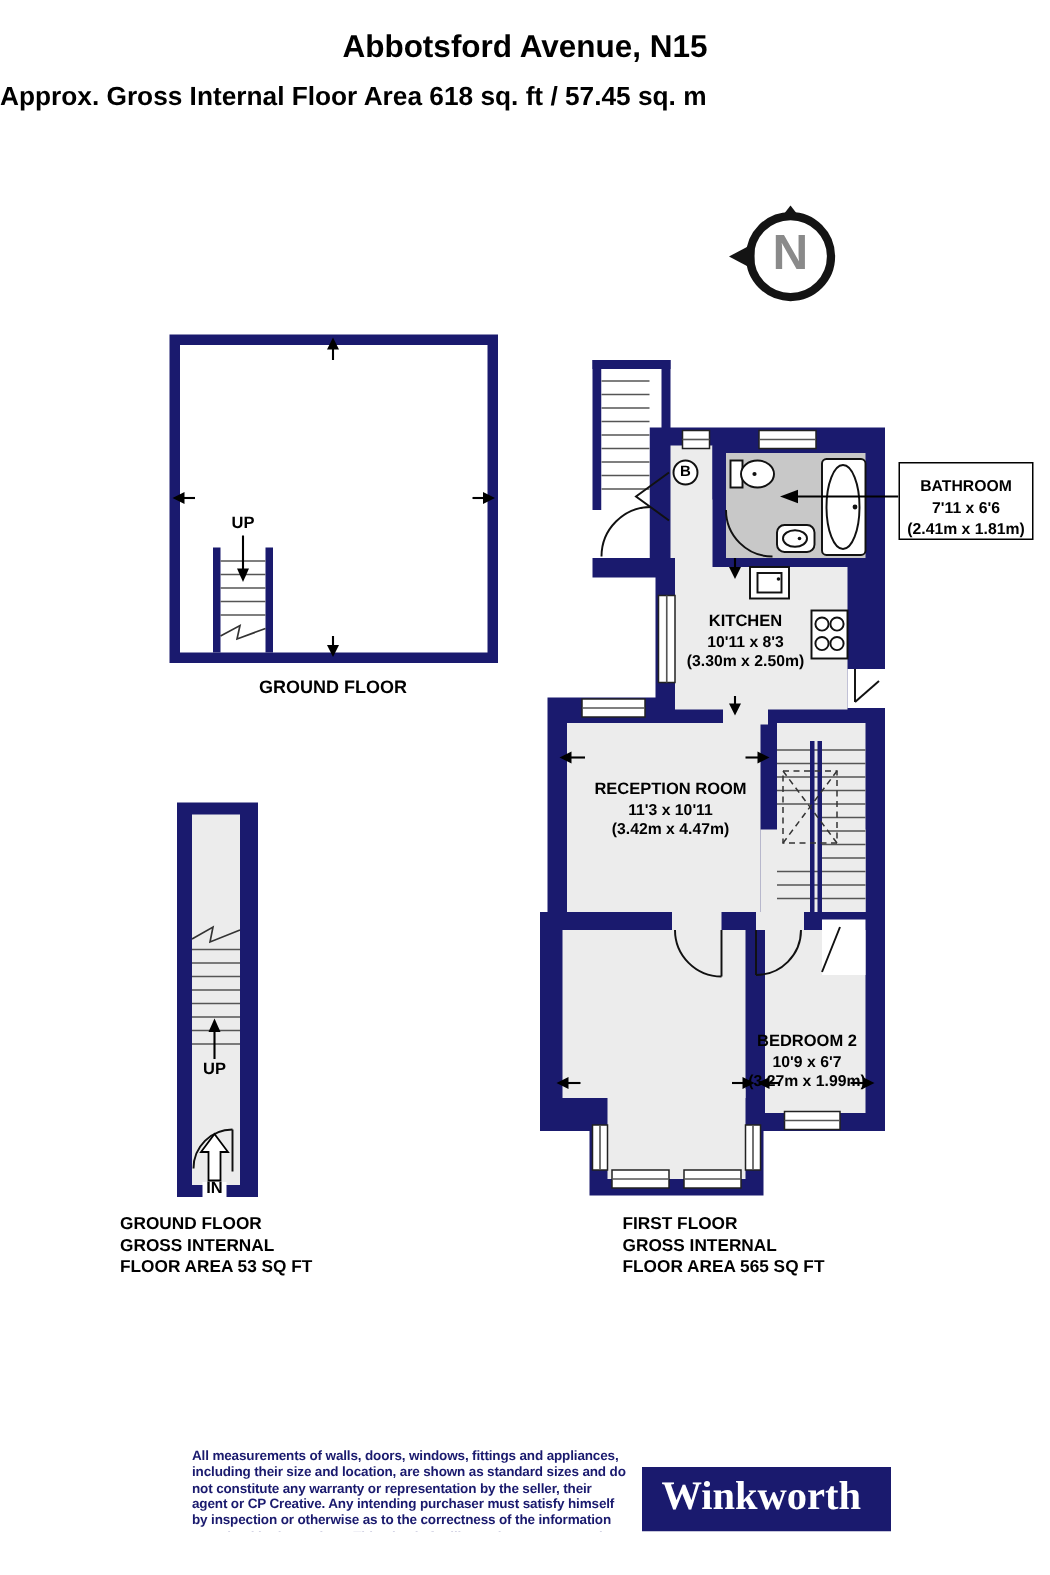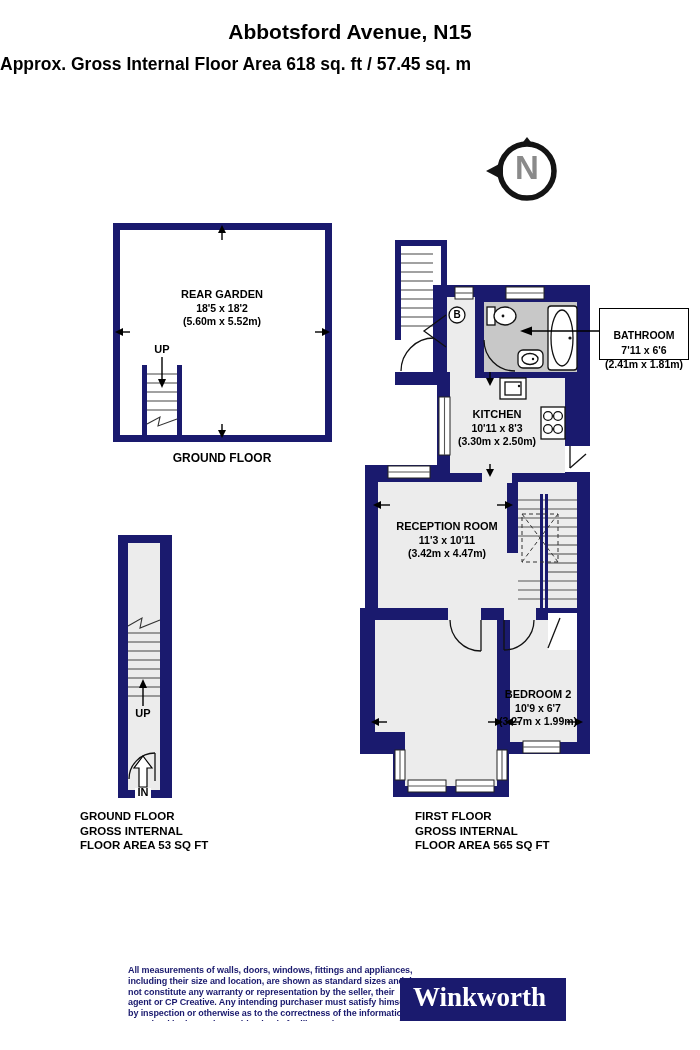--- a/index.html
+++ b/index.html
@@ -20,29 +20,29 @@
   .title{left:0;top:20px;width:700px;text-align:center;font-size:21px;font-weight:bold;}
   .subtitle{left:0;top:54px;width:700px;text-align:left;font-size:17.5px;font-weight:bold;}
   .room-label{text-align:center;font-weight:bold;line-height:13.5px;}
   .room-label span{display:block;white-space:nowrap;}
   .rl-name{font-size:11px;} .rl-dim{font-size:10.5px;}
   .small-cap{font-size:11px;font-weight:bold;}
   .floor-cap{font-size:12px;font-weight:bold;text-align:center;}
   .area-cap{font-size:11.5px;font-weight:bold;line-height:14.7px;}
   .area-cap span{display:block;white-space:nowrap;}
   .bath-box{left:599px;top:308px;width:90px;height:52px;background:#fff;border:1.4px solid #000;
-            text-align:center;font-weight:bold;line-height:14.5px;padding-top:19px;box-sizing:border-box;}
+            text-align:center;font-weight:bold;line-height:14.5px;padding-top:8px;box-sizing:border-box;}
   .bath-box span{display:block;white-space:nowrap;font-size:10.5px;}
   .n-letter{left:509px;top:150px;width:36px;text-align:center;font-size:33px;font-weight:bold;
             color:var(--compass_letter);line-height:36px;}
   .b-letter{left:450px;top:308px;width:14px;height:14px;text-align:center;font-size:10px;
             font-weight:bold;line-height:14px;}
   .disclaimer{left:128px;top:965px;width:290px;font-size:9px;font-weight:bold;
               color:var(--navy_text);line-height:10.8px;letter-spacing:-0.1px;}
-  .brand{left:400px;top:978px;width:166px;height:47px;background:var(--wall);}
+  .brand{left:428px;top:978px;width:166px;height:47px;background:var(--wall);}
   .brand span{display:block;color:#fff;font-family:"Liberation Serif",serif;font-weight:bold;
               font-size:27px;padding:4px 0 0 13px;}
 </style>
 </head>
 <body>
 
 <div class="page">
 
   <svg class="plan" viewBox="0 0 700 1050">
 
@@ -249,25 +249,20 @@
         <polygon class="tick" points="532,326.5 532,335.5 520,331"></polygon>
       </g>
     </g>
   </svg>
 
   <div class="abs title">Abbotsford Avenue, N15</div>
   <div class="abs subtitle">Approx. Gross Internal Floor Area 618 sq. ft / 57.45 sq. m</div>
 
   <div class="abs n-letter">N</div>
 
-  <div class="abs room-label" style="left:147px;top:288px;width:150px;">
-    <span class="rl-name">REAR GARDEN</span>
-    <span class="rl-dim">18'5 x 18'2</span>
-    <span class="rl-dim">(5.60m x 5.52m)</span>
-  </div>
   <div class="abs small-cap" style="left:145px;top:343px;width:34px;text-align:center;">UP</div>
   <div class="abs floor-cap" style="left:147px;top:451px;width:150px;">GROUND FLOOR</div>
 
   <div class="abs small-cap" style="left:130px;top:707px;width:26px;text-align:center;">UP</div>
   <div class="abs small-cap" style="left:130px;top:786px;width:26px;text-align:center;">IN</div>
 
   <div class="abs b-letter">B</div>
 
   <div class="abs bath-box">
     <span>BATHROOM</span>

